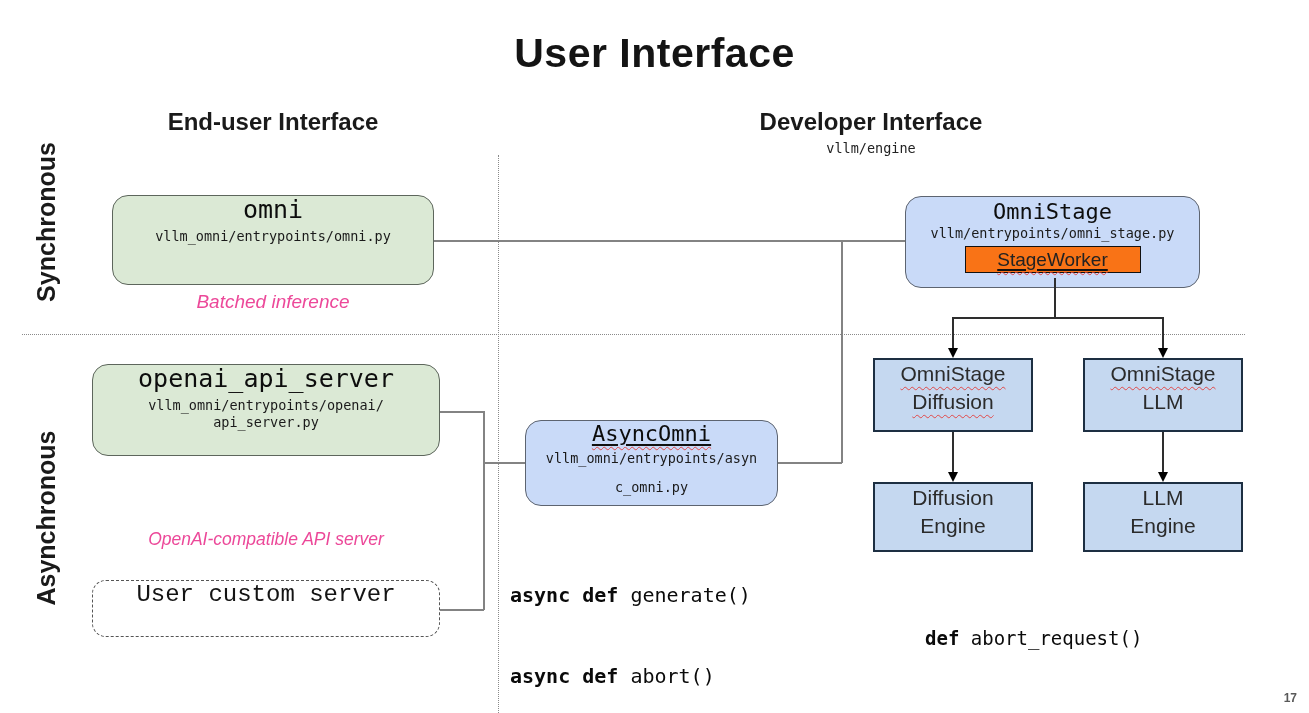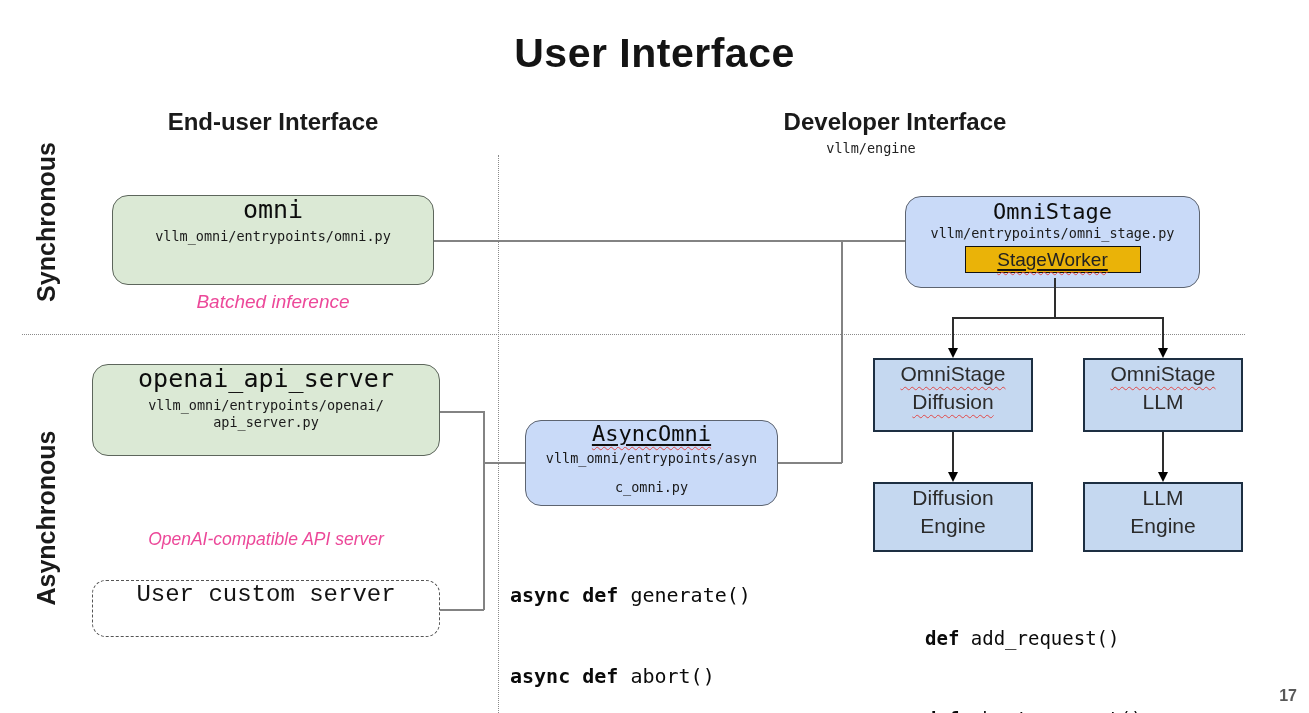--- a/index.html
+++ b/index.html
@@ -31,21 +31,21 @@
   .dashed { background:#ffffff; border:1.5px dashed #555; border-radius:14px;font-family:Liberation Mono, monospace; }
 
   .box-title { font-size:25px; color:#0d0d0d; line-height:1.15; }
   .box-title-sm { font-size:22px; color:#0d0d0d; line-height:1.2; }
   .box-path { font-size:13.5px; color:#1a1a1a; line-height:1.25; margin-top:3px; }
   .sq-label { font-size:21px; color:#2b2b2b; line-height:1.35; }
   .caption { font-style:italic; color:#ec4899; }
 
   .worker-box {
     box-sizing:border-box; margin-top:4px; width:176px; height:27px;
-    background:#eab308; border:1.5px solid #111;
+    background:#f97316; border:1.5px solid #111;
     display:flex; align-items:center; justify-content:center;
     font-size:19px; color:#222;
   }
 
   .squig {
     text-decoration:underline; text-decoration-style:wavy;
     text-decoration-color:#e14848; text-decoration-thickness:1px;
     text-underline-offset:5px;
   }
   .u-solid {
@@ -61,35 +61,35 @@
     border-top:10px solid #000;
   }
 
   .dotted-v { border-left:1.5px dotted #8a8a8a; }
   .dotted-h { border-top:1.5px dotted #8a8a8a; }
 
   .code { font-size:20px; line-height:27px; color:#0a0a0a; white-space:pre; }
   .code-sm { font-size:19px; line-height:27px; color:#0a0a0a; white-space:pre; }
   .kw { font-weight:bold; }
 
-  .page-num { font-size:16px; font-weight:bold; color:#595959; }
+  .page-num { font-size:12px; font-weight:bold; color:#595959; }
 </style>
 </head>
 <body>
 
 <div id="slide">
 
   <div class="abs slide-title" style="left:0; right:0; top:30px; text-align:center;">User Interface</div>
 
   <div class="abs rot-label" style="left:46px; top:222px;">Synchronous</div>
   <div class="abs rot-label" style="left:46px; top:518px;">Asynchronous</div>
 
   <div class="abs col-title center-text" style="left:112px; width:322px; top:108px;">End-user Interface</div>
 
-  <div class="abs col-title center-text" style="left:734px; width:322px; top:108px;">Developer Interface</div>
+  <div class="abs col-title center-text" style="left:710px; width:322px; top:108px;">Developer Interface</div>
   <div class="abs col-sub mono center-text" style="left:710px; width:322px; top:140px;">vllm/engine</div>
 
   <div class="abs dotted-v" style="left:498px; top:155px; height:558px; width:0;"></div>
   <div class="abs dotted-h" style="left:22px; top:334px; width:1223px; height:0;"></div>
 
   <div class="abs conn" style="left:434px; top:240px; width:473px; height:1.5px;"></div>
   <div class="abs conn" style="left:841px; top:240px; width:1.5px; height:223px;"></div>
   <div class="abs conn" style="left:778px; top:462px; width:64px; height:1.5px;"></div>
   <div class="abs conn" style="left:440px; top:411px; width:44px; height:1.5px;"></div>
   <div class="abs conn" style="left:483px; top:411px; width:1.5px; height:199px;"></div>
@@ -164,20 +164,19 @@
     <div class="sq-label">Diffusion</div>
     <div class="sq-label">Engine</div>
   </div>
 
   <div class="abs box sqbox" style="left:1083px; top:482px; width:160px; height:70px;">
     <div class="sq-label">LLM</div>
     <div class="sq-label">Engine</div>
   </div>
 
   <div class="abs mono code-sm" style="left:925px; top:571px;">
-    <div><span class="kw">def</span><span> add_request()</span></div>
     <div><span class="kw">def</span><span> abort_request()</span></div>
     
   </div>
 
   <div class="abs page-num" style="right:12px; bottom:8px;">17</div>
 
 </div>
 
 </body></html>

